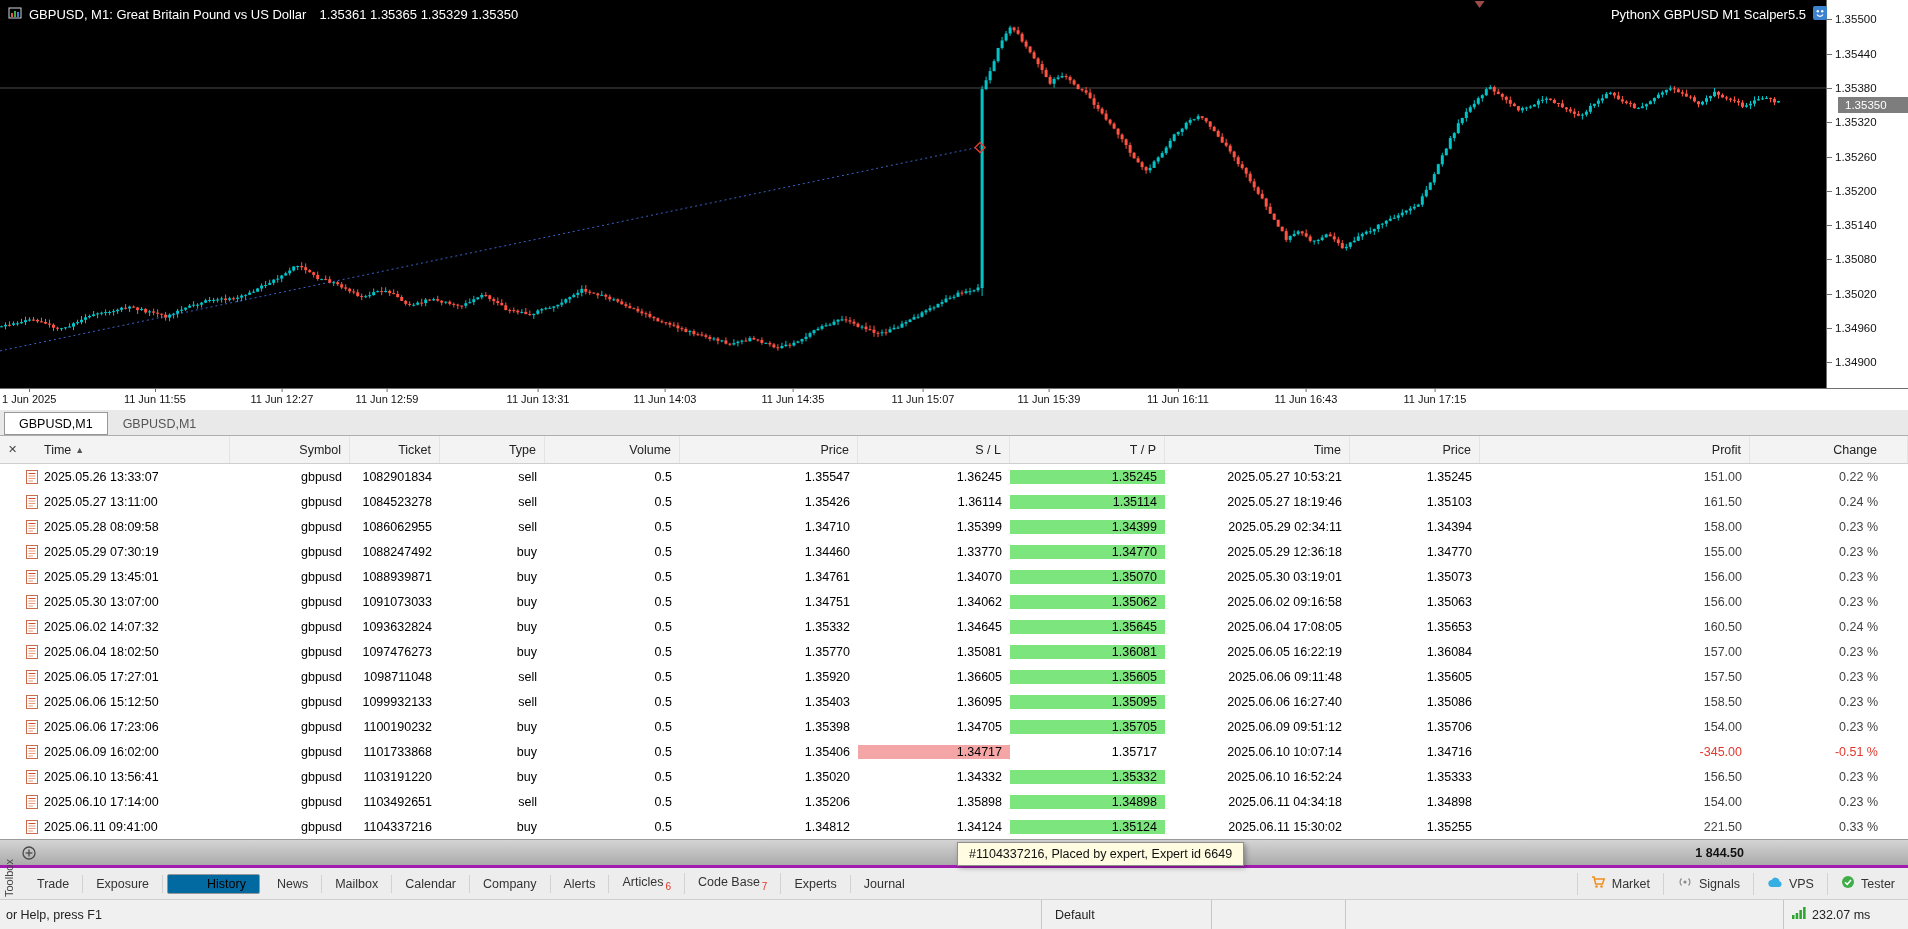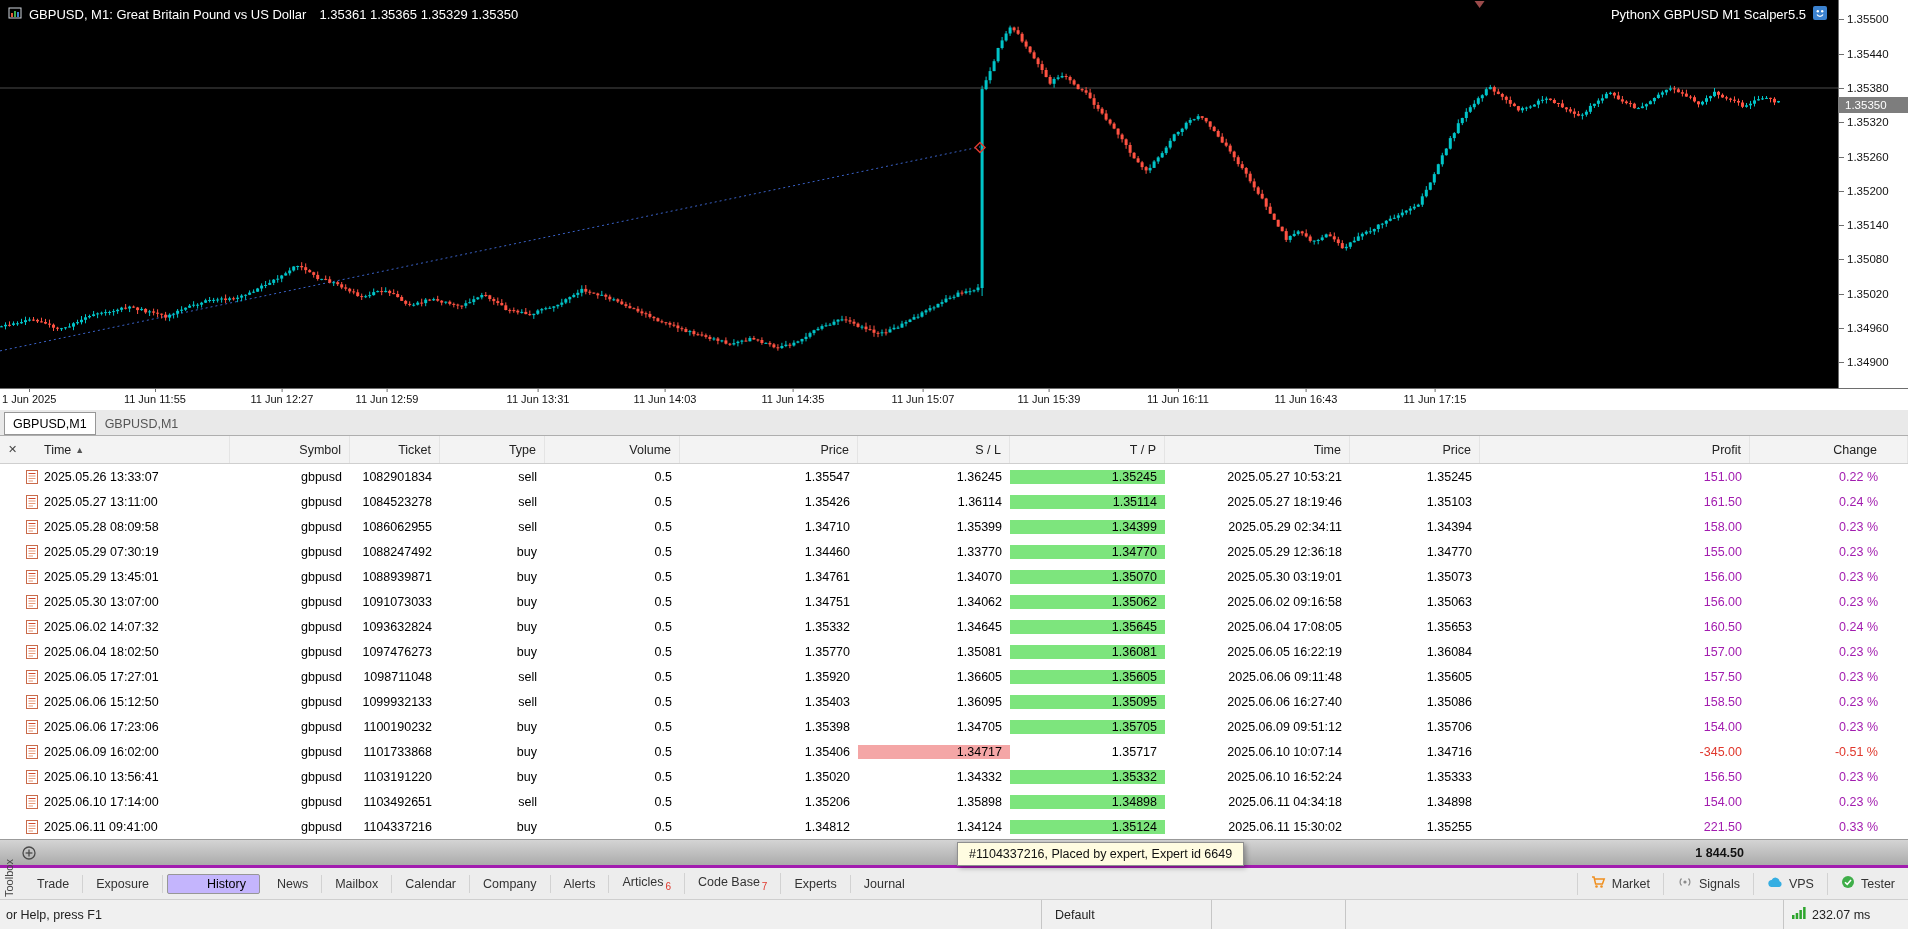--- a/index.html
+++ b/index.html
@@ -5,68 +5,68 @@
   * { box-sizing: border-box; margin: 0; padding: 0; }
   html,body { width: 1908px; height: 929px; overflow: hidden; font-family: "Liberation Sans", sans-serif; background:#fff; }
   #app { width: 1908px; height: 929px; display: flex; flex-direction: column; position: relative; }
 
   
   #chart-region { position: relative; height: 388px; background: #000; flex: 0 0 auto; overflow: hidden; }
   #chart-svg { position: absolute; left: 0; top: 0; width: 1838px; height: 388px; display: block; }
   .chart-overlay-left { position: absolute; left: 8px; top: 6px; display: flex; align-items: center; gap: 7px; color: #fff; font-size: 13px; z-index: 5; }
   .chart-overlay-left .ohlc { margin-left: 6px; }
   .chart-overlay-right { position: absolute; right: 80px; top: 5px; display: flex; align-items: center; gap: 6px; color: #fff; font-size: 13px; z-index: 5; }
-  #price-axis { position: absolute; right: 0; top: 0; width: 70px; height: 388px; background: #fff; border-left: 1px solid #6e6e6e; z-index: 4; }
+  #price-axis { position: absolute; right: 0; top: 0; width: 82px; height: 388px; background: #fff; border-left: 1px solid #6e6e6e; z-index: 4; }
   .pa-label { position: absolute; left: 8px; transform: translateY(-50%); font-size: 11.5px; color: #111; white-space: nowrap; }
   .pa-label::before { content:""; position: absolute; left: -8px; top: 50%; width: 5px; height: 1px; background: #6e6e6e; }
   #price-badge { position: absolute; right: 0; width: 70px; background: #7d7d7d; color: #fff; font-size: 11.5px; line-height: 16px; padding-left: 7px; transform: translateY(-50%); z-index: 6; }
 
   #time-axis { position: relative; height: 22px; background: #fff; border-top: 1px solid #6e6e6e; flex: 0 0 auto; overflow: hidden; }
   .ta-label { position: absolute; top: 4px; font-size: 11px; color: #111; white-space: nowrap; transform: translateX(-50%); }
   .ta-label.left { transform: none; }
   .ta-label::before { content:""; position:absolute; left:50%; top:-4px; width:1px; height:3px; background:#6e6e6e; }
 
   
   #chart-tabs { height: 26px; background: #e9e9e9; border-bottom: 1px solid #aeaeae; display: flex; align-items: flex-end; padding-left: 4px; flex: 0 0 auto; }
-  .chart-tab { height: 23px; line-height: 22px; padding: 0 8px; font-size: 12.5px; color: #555; border: 1px solid transparent; }
+  .chart-tab { height: 23px; line-height: 22px; padding: 0 14px; font-size: 12.5px; color: #555; border: 1px solid transparent; }
   .chart-tab.active { background: #fff; border: 1px solid #979797; color: #000; }
 
   
   .hgrid { display: grid; grid-template-columns: 44px 186px 120px 90px 105px 135px 178px 152px 155px 185px 130px 270px 158px; }
   #history-header { height: 28px; align-items: center; background: #f3f3f3; border-bottom: 1px solid #cfcfcf; font-size: 12.5px; color: #222; flex: 0 0 auto; }
   #history-header .hc { text-align: right; padding-right: 8px; border-right: 1px solid #e4e4e4; height: 100%; display:flex; align-items:center; justify-content:flex-end; }
   #history-header .hc.left { justify-content:flex-start; padding-left: 0; }
   #history-header .hc0 { border-right: none; display:flex; align-items:center; }
   .close-btn { margin-left: 4px; font-size: 11px; color: #444; cursor: default; padding: 1px 4px; }
   .sort-arrow { font-size: 9px; color: #555; margin-left: 4px; }
   #history-rows { flex: 0 0 auto; height: 375px; background: #fff; overflow: hidden; }
   .row { height: 25px; align-items: center; font-size: 12.5px; color: #000; }
   .row .c { text-align: right; padding-right: 8px; white-space: nowrap; }
   .row .c-left { text-align: left; padding-right: 0; }
   .row .c-icon { display: flex; justify-content: flex-end; padding-right: 6px; }
   .c-change, #history-header .hc.change { padding-right: 30px !important; }
   .hl-green { background: #7de57d; }
   .hl-red { background: #f4a6a6; }
-  .pos { color: #a21caf; }
+  .pos { color: #404040; }
   .neg { color: #e0372c; }
 
   
   #summary-row { height: 26px; background: linear-gradient(#d4d4d4, #ababab); border-top: 1px solid #9b9b9b; display: flex; align-items: center; font-size: 12.5px; font-weight: bold; color: #111; position: relative; flex: 0 0 auto; padding-left: 22px; }
   #summary-row .seg { margin-right: 18px; white-space: nowrap; }
   #summary-row .sum-icon { margin-right: 8px; display: flex; align-items: center; }
   #total-profit { position: absolute; right: 164px; font-weight: bold; }
 
   
   #tooltip { position: absolute; left: 957px; top: 842px; background: #fffce1; border: 1px solid #8f8f8f; box-shadow: 2px 2px 5px rgba(0,0,0,.3); padding: 4px 11px; font-size: 12.5px; color: #111; white-space: nowrap; z-index: 60; }
 
   
   #bottom-tabs { height: 34px; background: #ededed; border-top: 3px solid #a21caf; display: flex; align-items: center; padding-left: 24px; flex: 0 0 auto; }
   .btab { padding: 2px 13px; font-size: 12.5px; color: #333; border-right: 1px solid #d2d2d2; white-space: nowrap; }
   .btab:last-of-type { border-right: none; }
-  .btab.active { background: #c4b5fd; border: 1px solid #979797; border-radius: 2px; color: #000; margin: 0 4px; padding-left: 39px; }
+  .btab.active { background: #0369a1; border: 1px solid #979797; border-radius: 2px; color: #000; margin: 0 4px; padding-left: 39px; }
   .btab sub { color: #e0372c; font-size: 10px; margin-left: 2px; }
   #bottom-right { margin-left: auto; display: flex; align-items: center; height: 100%; }
   .bri { display: flex; align-items: center; gap: 6px; padding: 0 13px; font-size: 12.5px; color: #333; border-left: 1px solid #d2d2d2; height: 22px; }
 
   
   #status-bar { flex: 1 1 auto; background: #f0f0f0; border-top: 1px solid #cfcfcf; display: flex; align-items: stretch; font-size: 12.5px; color: #222; }
   .sb-cell { display: flex; align-items: center; }
   .sb-help { width: 1041px; padding-left: 6px; }
   .sb-profile { width: 170px; border-left: 1px solid #c6c6c6; padding-left: 13px; }
   .sb-empty1 { width: 134px; border-left: 1px solid #c6c6c6; }

